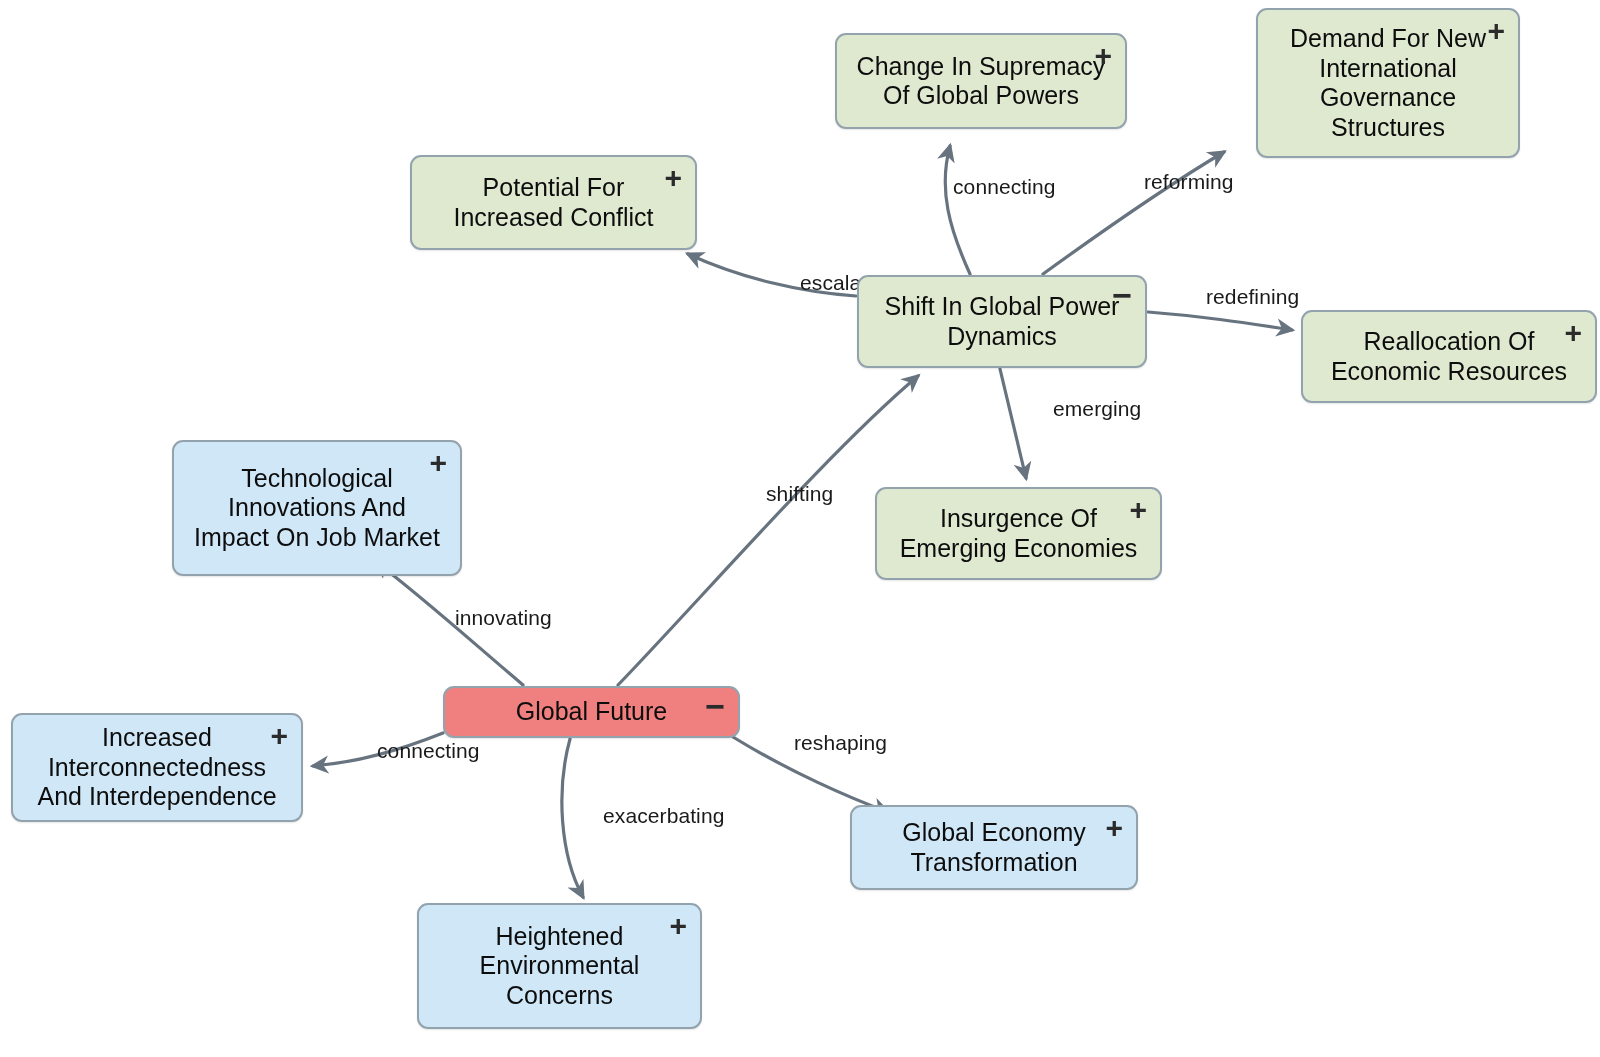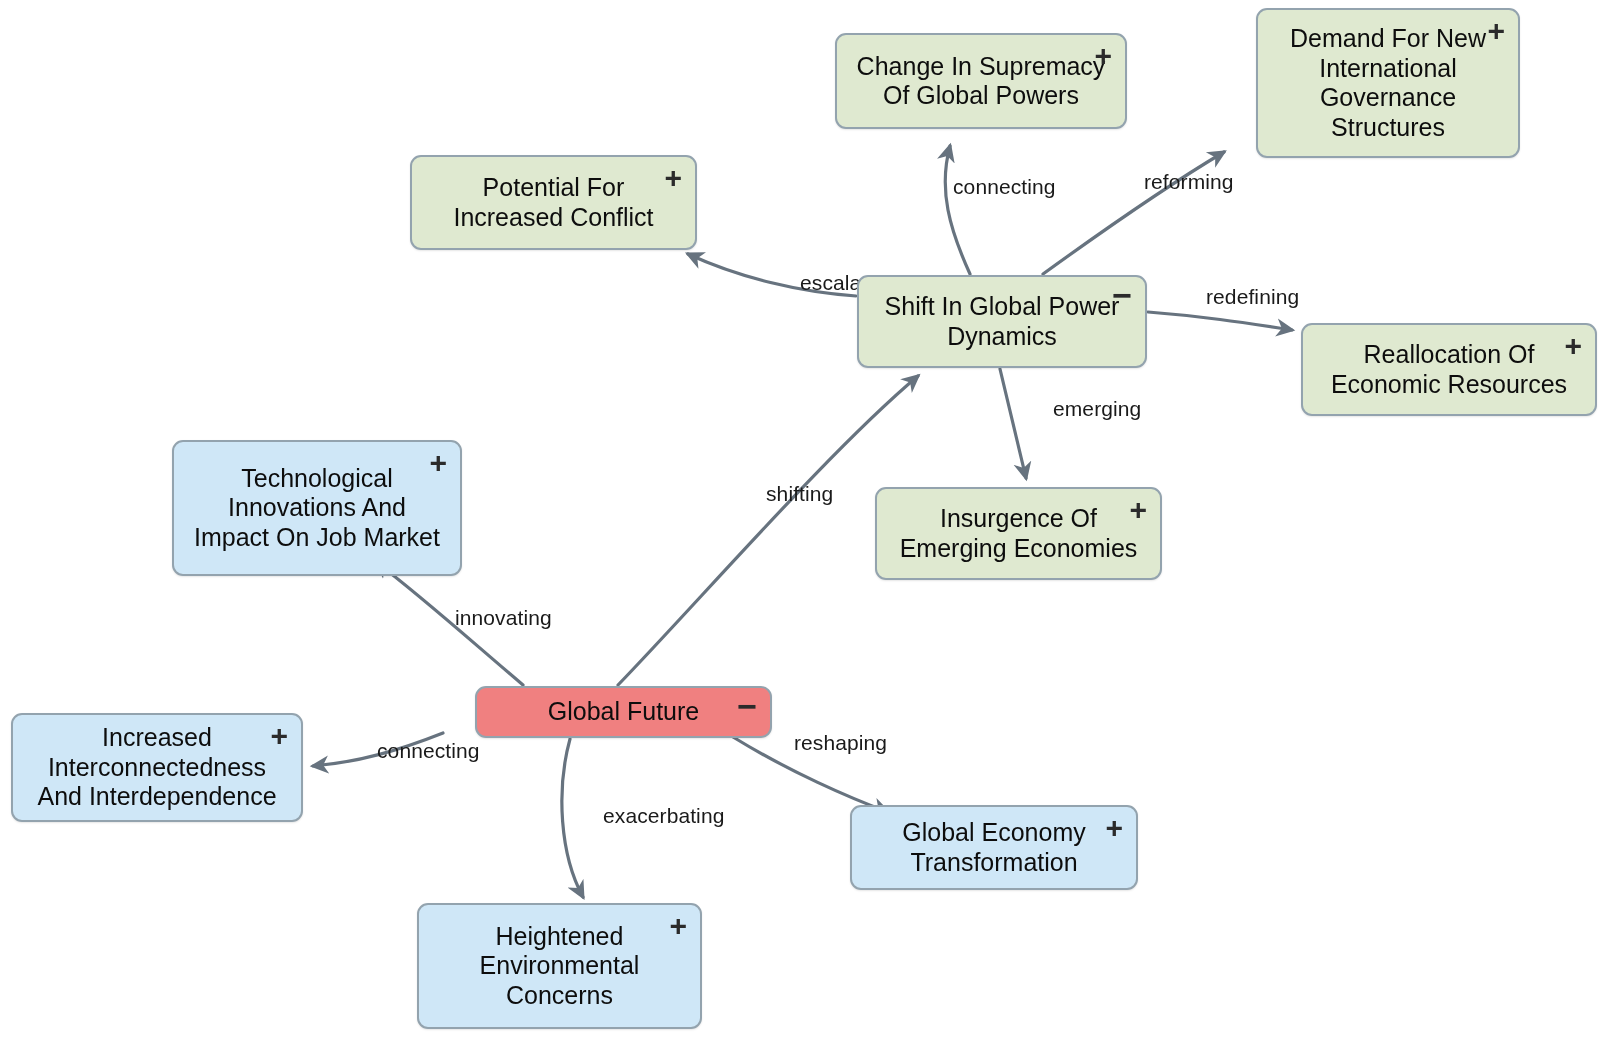--- a/index.html
+++ b/index.html
@@ -71,21 +71,21 @@
     color: #2b2b2b;
     font-family: "Liberation Sans", sans-serif;
     font-weight: 700;
   }
   .node .sign-badge.minus {
     font-size: 34px;
     top: 1px;
   }
   .node.green  { background: #dfe9d0; }
   .node.blue   { background: #cfe7f7; }
-  .node.red    { background: #f08080; margin-left: 32px; }
+  .node.red    { background: #f08080; }
 </style>
 </head>
 <body>
 
 <div id="canvas">
 
   <svg class="edge-layer" viewBox="0 0 1600 1057" xmlns="http://www.w3.org/2000/svg">
     <defs>
       <marker id="arrow" viewBox="0 0 12 12" refX="9.5" refY="6" markerWidth="6.2" markerHeight="6.2" orient="auto-start-reverse">
         <path d="M 0 0.5 L 11.5 6 L 0 11.5 L 3.3 6 Z" fill="#67737f"></path>
@@ -133,21 +133,21 @@
       <div class="node green" style="left: 410px; top: 155px; width: 287px; height: 95px;">
         <span class="node-label">Potential For
 Increased Conflict</span>
         <span class="sign-badge">+</span>
       </div>
       <div class="node green" style="left: 857px; top: 275px; width: 290px; height: 93px;">
         <span class="node-label">Shift In Global Power
 Dynamics</span>
         <span class="sign-badge minus">−</span>
       </div>
-      <div class="node green" style="left: 1301px; top: 310px; width: 296px; height: 93px; margin-top: 13px;">
+      <div class="node green" style="left: 1301px; top: 310px; width: 296px; height: 93px;">
         <span class="node-label">Reallocation Of
 Economic Resources</span>
         <span class="sign-badge">+</span>
       </div>
       <div class="node blue" style="left: 172px; top: 440px; width: 290px; height: 136px;">
         <span class="node-label">Technological
 Innovations And
 Impact On Job Market</span>
         <span class="sign-badge">+</span>
       </div>

